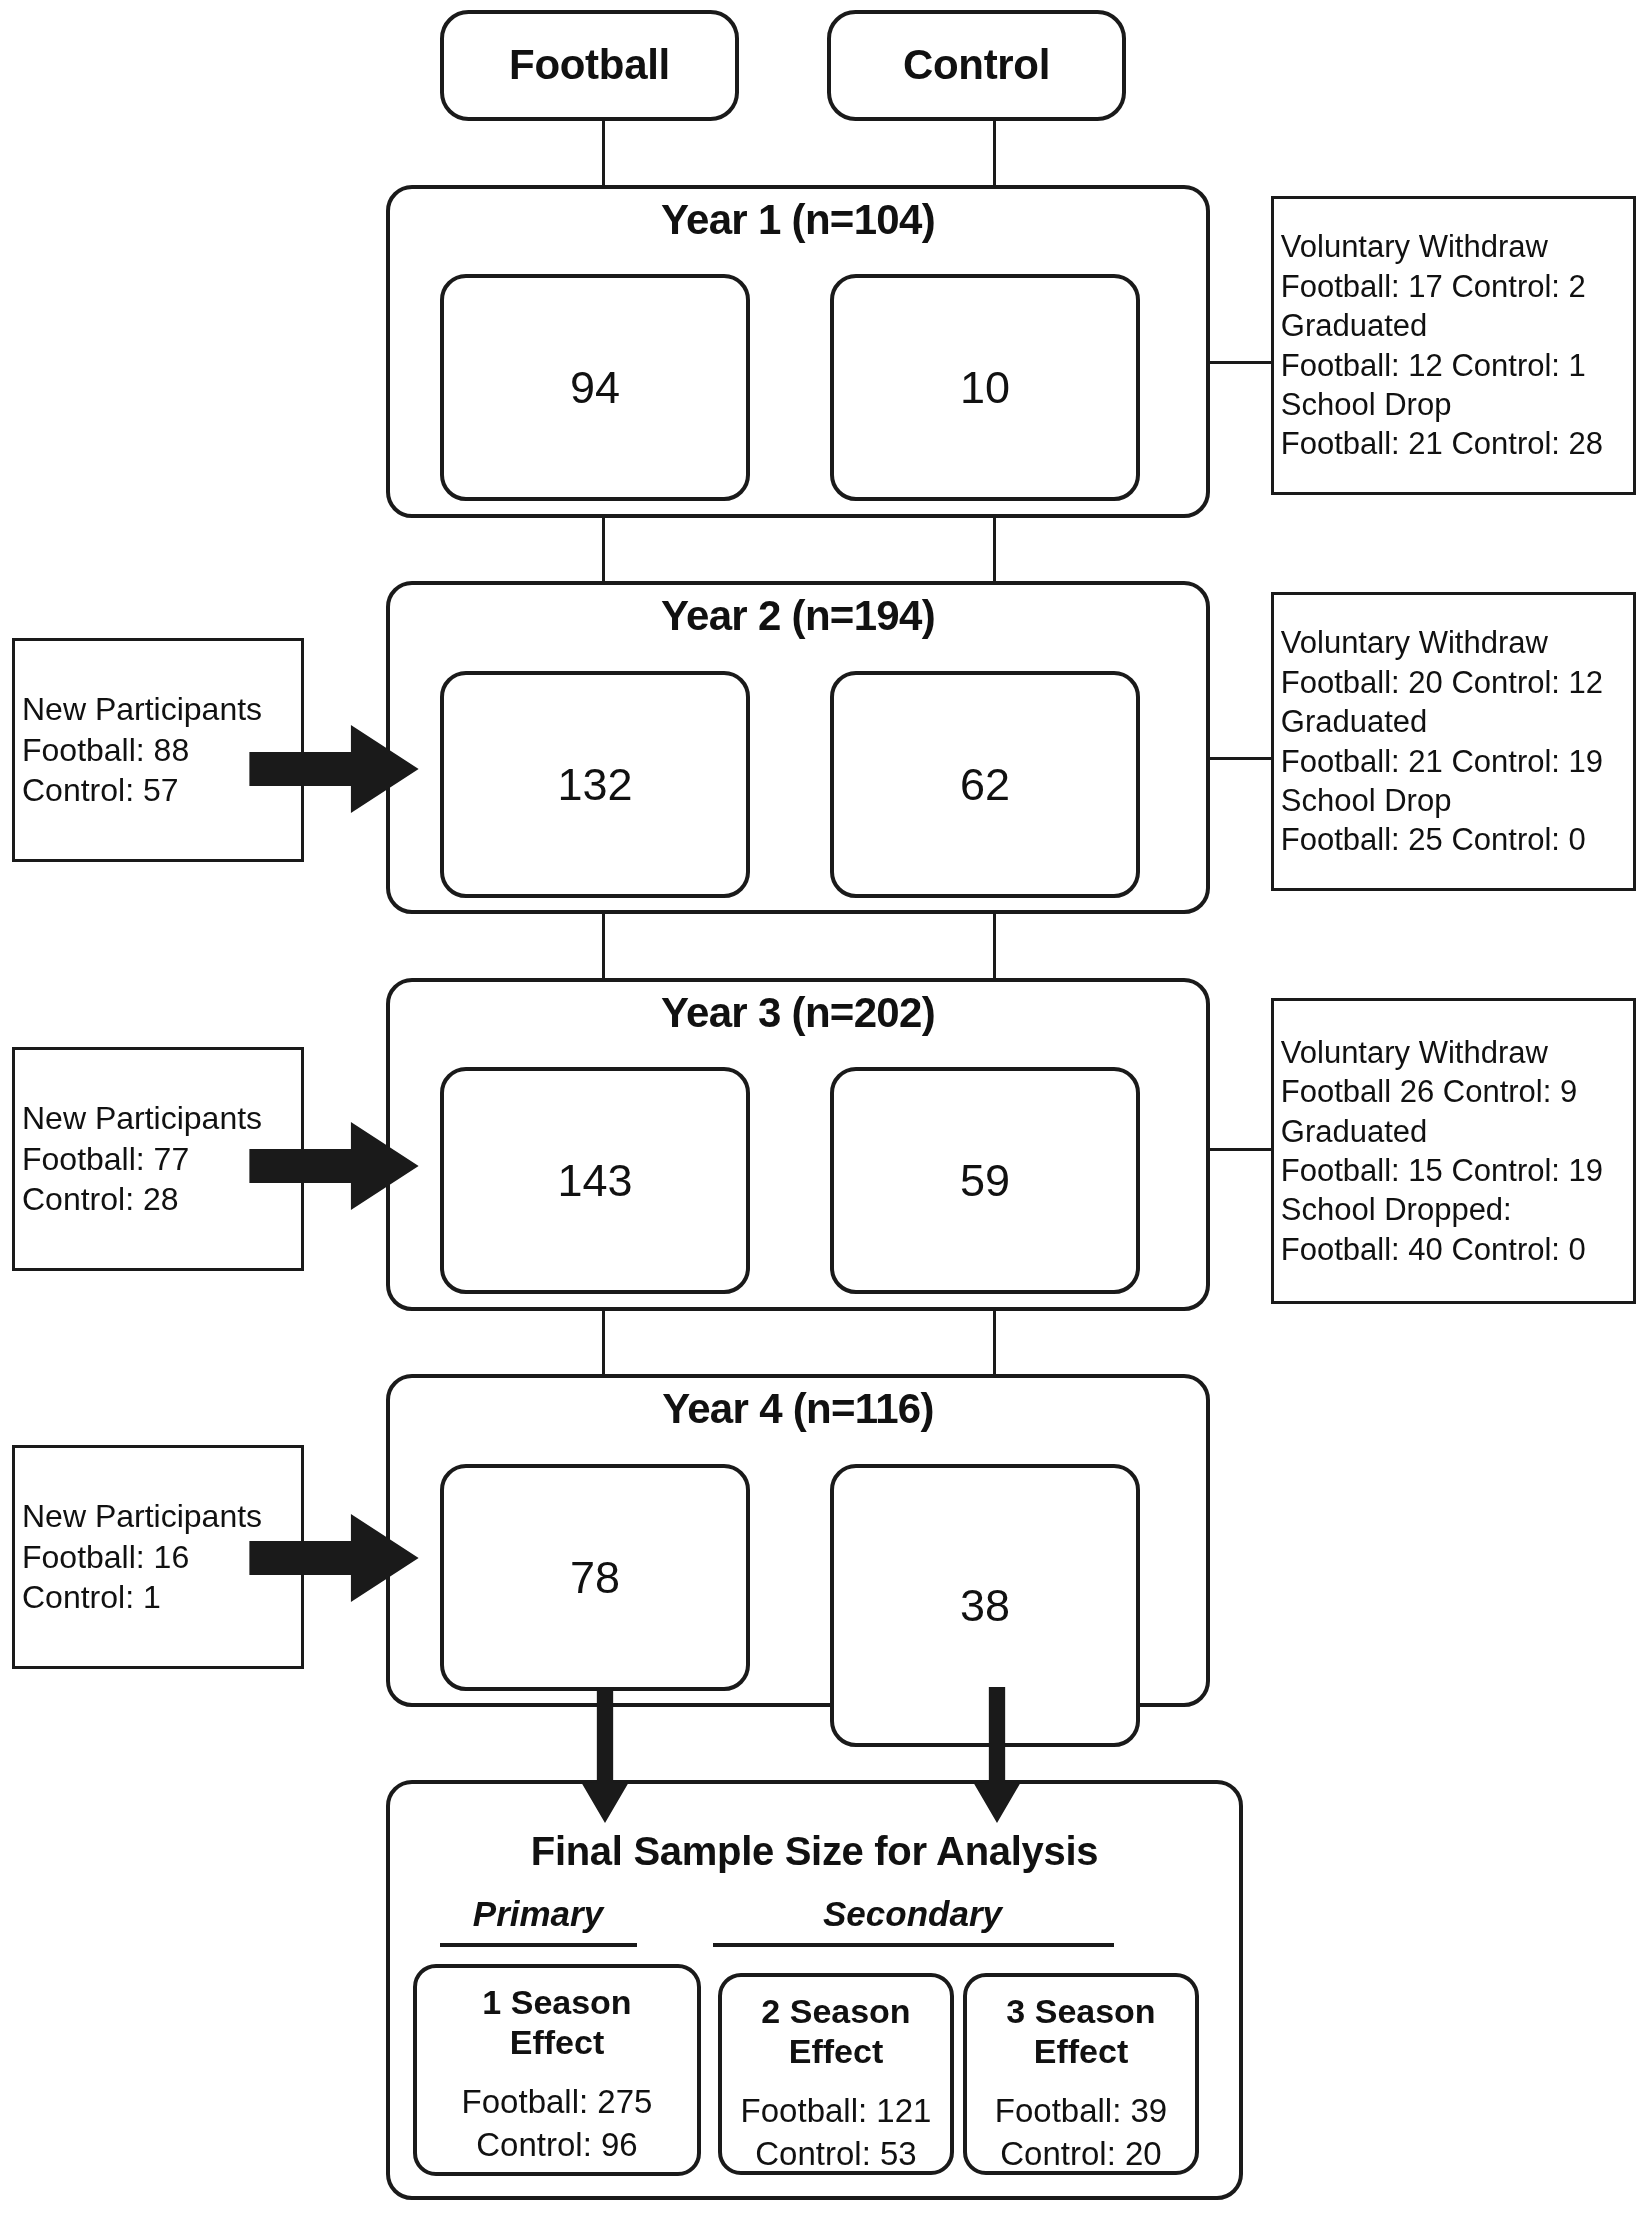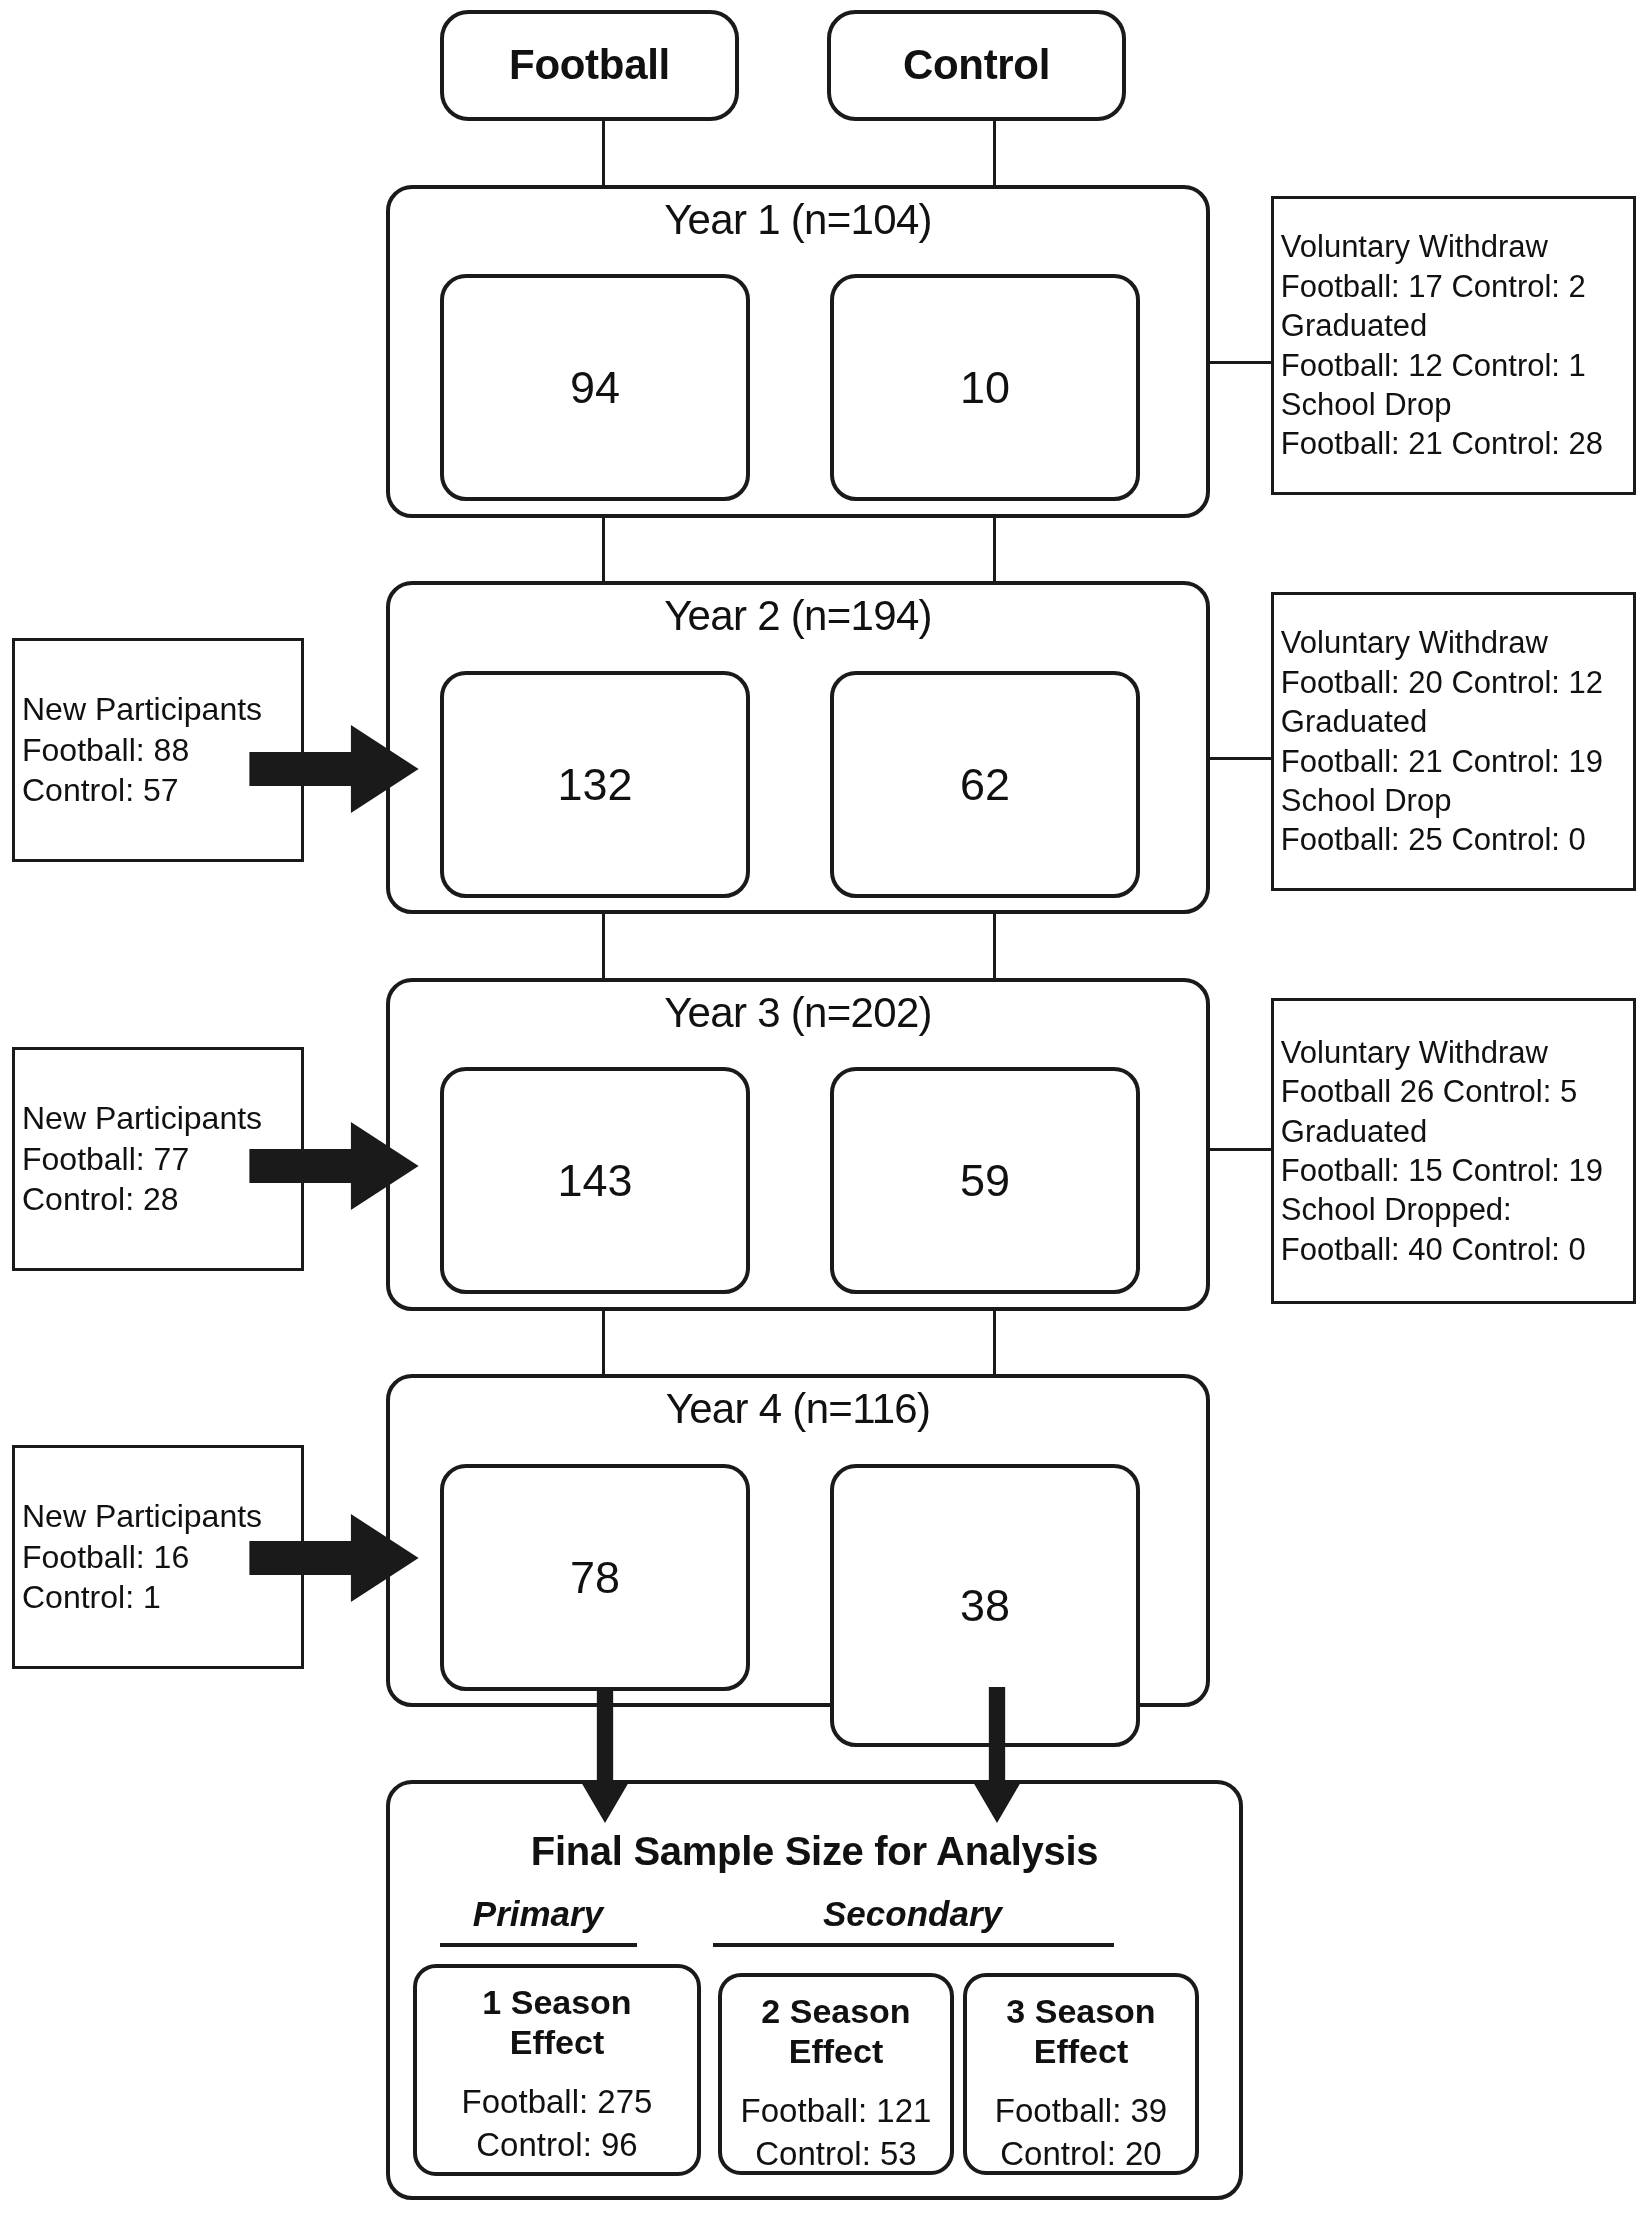--- a/index.html
+++ b/index.html
@@ -56,21 +56,21 @@
     letter-spacing: -0.3px;
   }
 
   
   .year-title {
     position: absolute;
     left: 0;
     right: 4px;
     text-align: center;
     font-size: 42px;
-    font-weight: normal;
+    font-weight: bold;
     letter-spacing: -0.7px;
     z-index: 3;
   }
   .count-box {
     display: flex;
     align-items: center;
     justify-content: center;
     font-size: 45px;
     z-index: 4;
   }
@@ -213,21 +213,21 @@
   <div class="year-title" style="top:989px; left:386px; width:824px;">Year 3 (n=202)</div>
   <div class="box rounded-soft count-box" style="left:440px; top:1067px; width:310px; height:227px;">
     <span>143</span>
   </div>
   <div class="box rounded-soft count-box" style="left:830px; top:1067px; width:310px; height:227px;">
     <span>59</span>
   </div>
   <div class="line-h" style="left:1207px; top:1148px; width:67px;"></div>
   <div class="box sq note" style="left:1271px; top:998px; width:365px; height:306px;">
     <span class="nline">Voluntary Withdraw</span>
-    <span class="nline">Football  26 Control: 5</span>
+    <span class="nline">Football  26 Control: 9</span>
     <span class="nline">Graduated</span>
     <span class="nline">Football: 15 Control: 19</span>
     <span class="nline">School Dropped:</span>
     <span class="nline">Football: 40 Control: 0</span>
   </div>
   <div class="box sq note" style="left:12.2px; top:1047px; width:292px; height:224px; font-size:32px;">
     <span class="nline">New Participants</span>
     <span class="nline">Football: 77</span>
     <span class="nline">Control: 28</span>
   </div>

